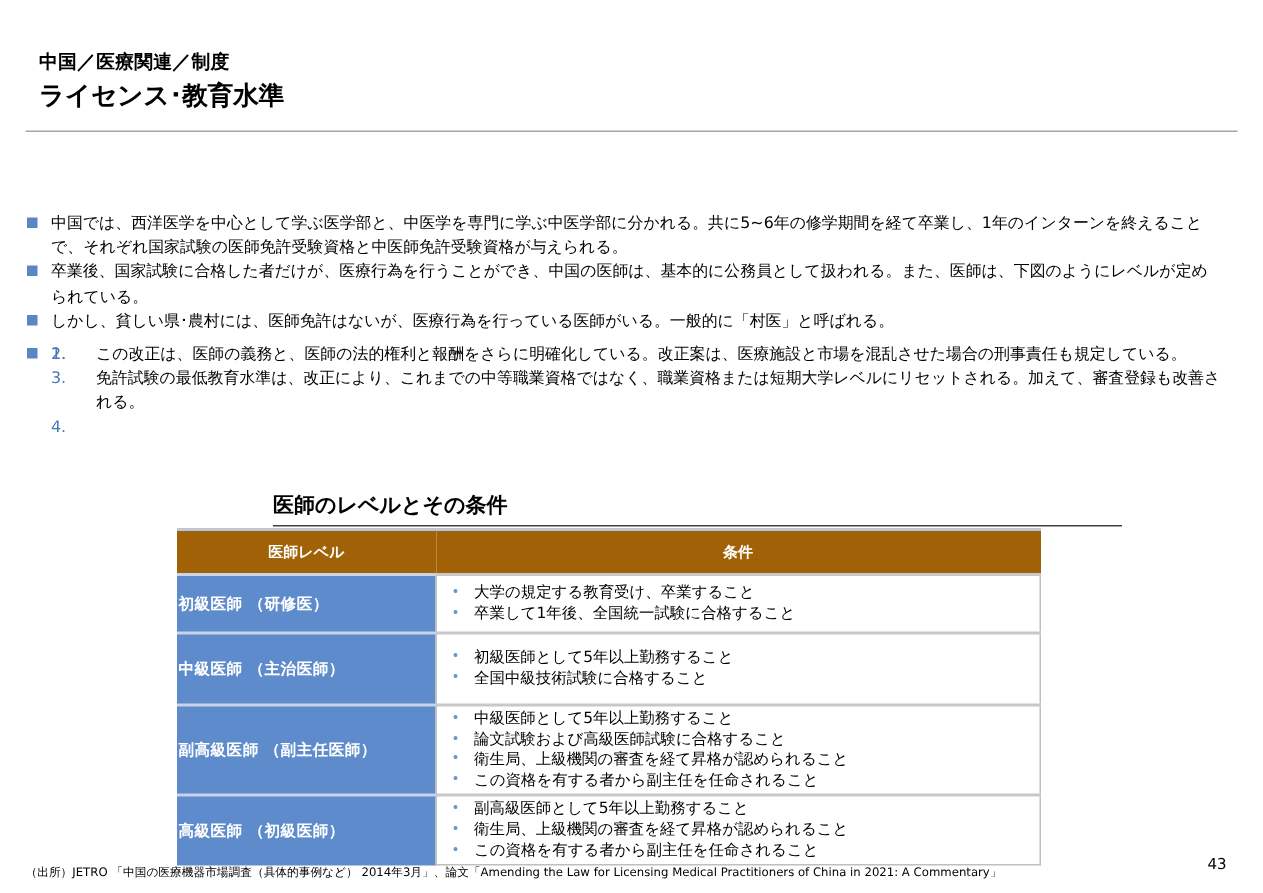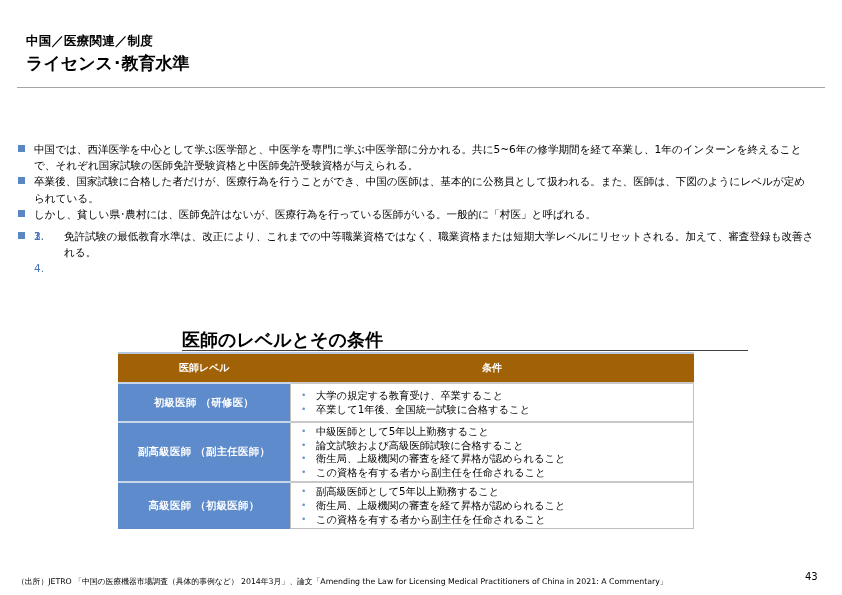--- a/index.html
+++ b/index.html
@@ -7,26 +7,26 @@
          font-family:"DejaVu Sans", "Liberation Sans", sans-serif; color:#000; }
   .breadcrumb { position:absolute; left:26px; top:33px; font-size:12.5px; font-weight:bold; letter-spacing:0.2px; }
   .title { position:absolute; left:26px; top:52px; font-size:17px; font-weight:bold; }
   .title-rule { position:absolute; left:17px; top:87px; width:808px; height:1px; background:#a6a6a6; }
   .bullets { position:absolute; left:14px; top:94px; width:800px; font-size:10.6px; line-height:16.2px;margin-top:47px; }
   .bullet { position:relative; padding-left:20px; }
   .bullet .sq { position:absolute; left:4px; top:4px; width:7px; height:7px; background:#5b86c5; }
   .bullet.gap { margin-top:6px; }
   .sub { position:relative; padding-left:30px; margin-left:20px; }
   .sub .num { position:absolute; left:0; top:0; color:#4a76b8; width:22px; text-align:left; }
-  .table-title { position:absolute; left:182px; top:328px; font-size:18px; font-weight:bold; }
+  .table-title { position:absolute; left:182px; top:328px; font-size:14px; font-weight:bold; }
   .table-title-rule { position:absolute; left:182px; top:350px; width:566px; height:1px; background:#404040; }
   table.levels { position:absolute; left:118px; top:352px; width:576px; border-collapse:collapse; font-size:10.3px; }
   table.levels th { background:#a16207; color:#fff; font-size:10px; font-weight:bold; height:28px; padding:0;
                     border-top:2px solid #b9c7dc; }
-  table.levels td.lvl { background:#5e8bcb; color:#fff; font-weight:bold; text-align:center; width:170px;
+  table.levels td.lvl { background:#5e8bcb; color:#fff; font-weight:bold; width:170px;
                         border-top:2px solid #c8d4e8; font-size:10.4px; letter-spacing:0.3px; }
   table.levels td.cond { border:1px solid #bfbfbf; border-top:2px solid #c8c8c8; padding:2px 0 2px 8px; vertical-align:middle; }
   .cond ul { list-style:none; margin:0; padding:0; }
   .cond li { position:relative; padding-left:17px; line-height:13.6px; }
   .cond li .dot { position:absolute; left:2px; top:0; color:#6d93cc; font-size:9px; }
   .footer { position:absolute; left:17px; top:576px; font-size:7.8px; color:#000; }
   .page-num { position:absolute; left:805px; top:571px; font-size:10px; }
 </style>
 </head>
 <body>
@@ -49,20 +49,21 @@
     <span>しかし、貧しい県･農村には、医師免許はないが、医療行為を行っている医師がいる。一般的に「村医」と呼ばれる。</span>
   </div>
   <div class="bullet gap">
     <span class="sq"></span>
   </div>
   <div class="sub">
     <span class="num">1.</span>
   </div>
   <div class="sub">
     <span class="num">2.</span>
+    <span>この改正は、医師の義務と、医師の法的権利と報酬をさらに明確化している。改正案は、医療施設と市場を混乱させた場合の刑事責任も規定している。</span>
   </div>
   <div class="sub">
     <span class="num">3.</span>
     <span>免許試験の最低教育水準は、改正により、これまでの中等職業資格ではなく、職業資格または短期大学レベルにリセットされる。加えて、審査登録も改善される。</span>
   </div>
   <div class="sub">
     <span class="num">4.</span>
   </div>
 </div>
 
@@ -76,20 +77,29 @@
       <th>条件</th>
     </tr>
   </thead>
   <tbody>
     <tr style="height:39px">
       <td class="lvl">初級医師 （研修医）</td>
       <td class="cond">
         <ul>
           <li><span class="dot">•</span><span>大学の規定する教育受け、卒業すること</span></li>
           <li><span class="dot">•</span><span>卒業して1年後、全国統一試験に合格すること</span></li>
+        </ul>
+      </td>
+    </tr>
+    <tr style="height:48px">
+      <td class="lvl">中級医師 （主治医師）</td>
+      <td class="cond">
+        <ul>
+          <li><span class="dot">•</span><span>初級医師として5年以上勤務すること</span></li>
+          <li><span class="dot">•</span><span>全国中級技術試験に合格すること</span></li>
         </ul>
       </td>
     </tr>
     <tr style="height:56px">
       <td class="lvl">副高級医師 （副主任医師）</td>
       <td class="cond">
         <ul>
           <li><span class="dot">•</span><span>中級医師として5年以上勤務すること</span></li>
           <li><span class="dot">•</span><span>論文試験および高級医師試験に合格すること</span></li>
           <li><span class="dot">•</span><span>衛生局、上級機関の審査を経て昇格が認められること</span></li>

